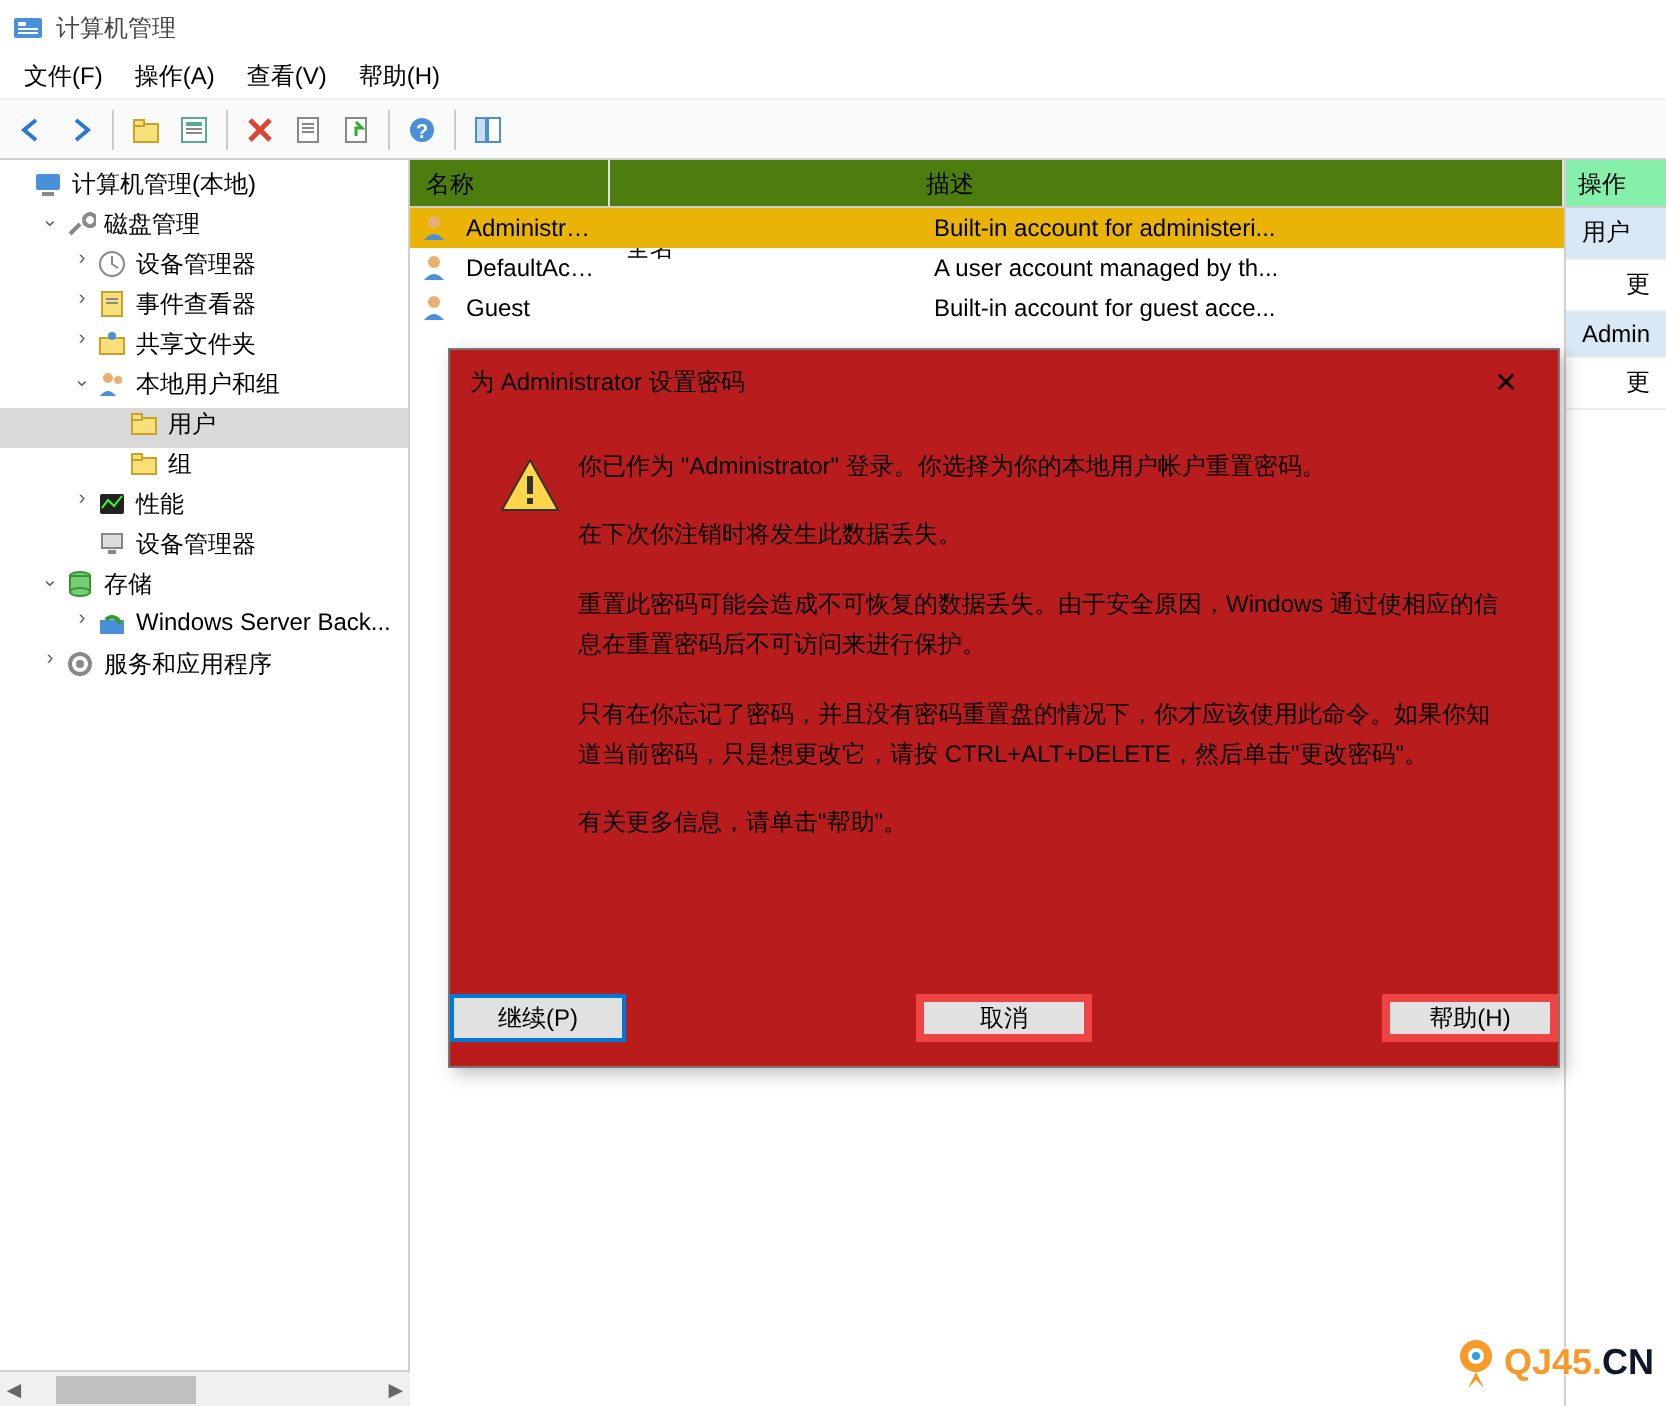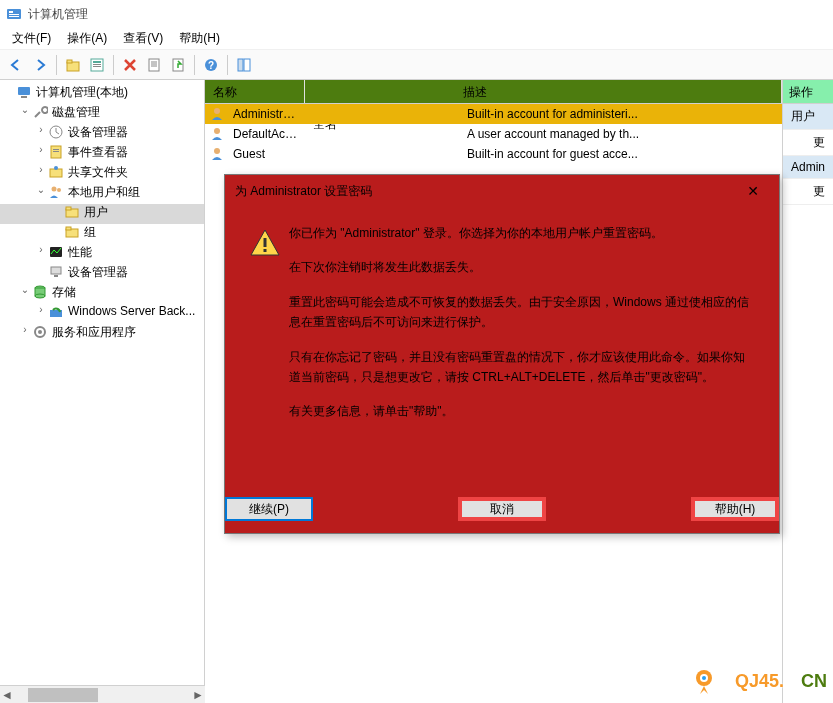--- a/index.html
+++ b/index.html
@@ -53,23 +53,23 @@
 .dialog-title .dtxt { flex: 1; }
 .dialog-title .close { width: 32px; text-align: center; font-size: 14px; cursor: default; }
 .dialog-body { flex: 1; padding: 16px 24px 0 24px; display: flex; }
 .dialog-body .warn-icon { width: 40px; padding-top: 4px; }
 .dialog-body .msg { flex: 1; line-height: 1.7; }
 .dialog-body .msg p { margin-bottom: 14px; }
 .dialog-buttons { height: 48px; display: flex; align-items: center; justify-content: space-between; gap: 36px; }
 .dialog-buttons button { width: 88px; height: 24px; background: #e1e1e1; border: 4px solid #ef4444; font-size: 12px; font-family: inherit; cursor: default; }
 .dialog-buttons button.primary { border: 2px solid #0078d7; }
 
-.watermark { position: absolute; right: 6px; bottom: 8px; display: flex; align-items: center; gap: 17px; font-weight: bold; font-size: 18px; color: #f79a2a; text-shadow: 0 0 2px #fff, 0 0 2px #fff; }
+.watermark { position: absolute; right: 6px; bottom: 8px; display: flex; align-items: center; gap: 0; font-weight: bold; font-size: 18px; color: #f79a2a; text-shadow: 0 0 2px #fff, 0 0 2px #fff; }
 .watermark .pin { width: 28px; height: 28px; }
-.watermark .cn { color: #4d7c0f; }
+.watermark .cn { color: #0f172a; }
 
 svg { display: block; }
 </style>
 </head>
 <body>
 
 <div class="titlebar">
   <span class="app-icon">
     <svg width="16" height="16">
         <rect x="1" y="3" width="14" height="10" fill="#4a90d9" rx="1"></rect>

